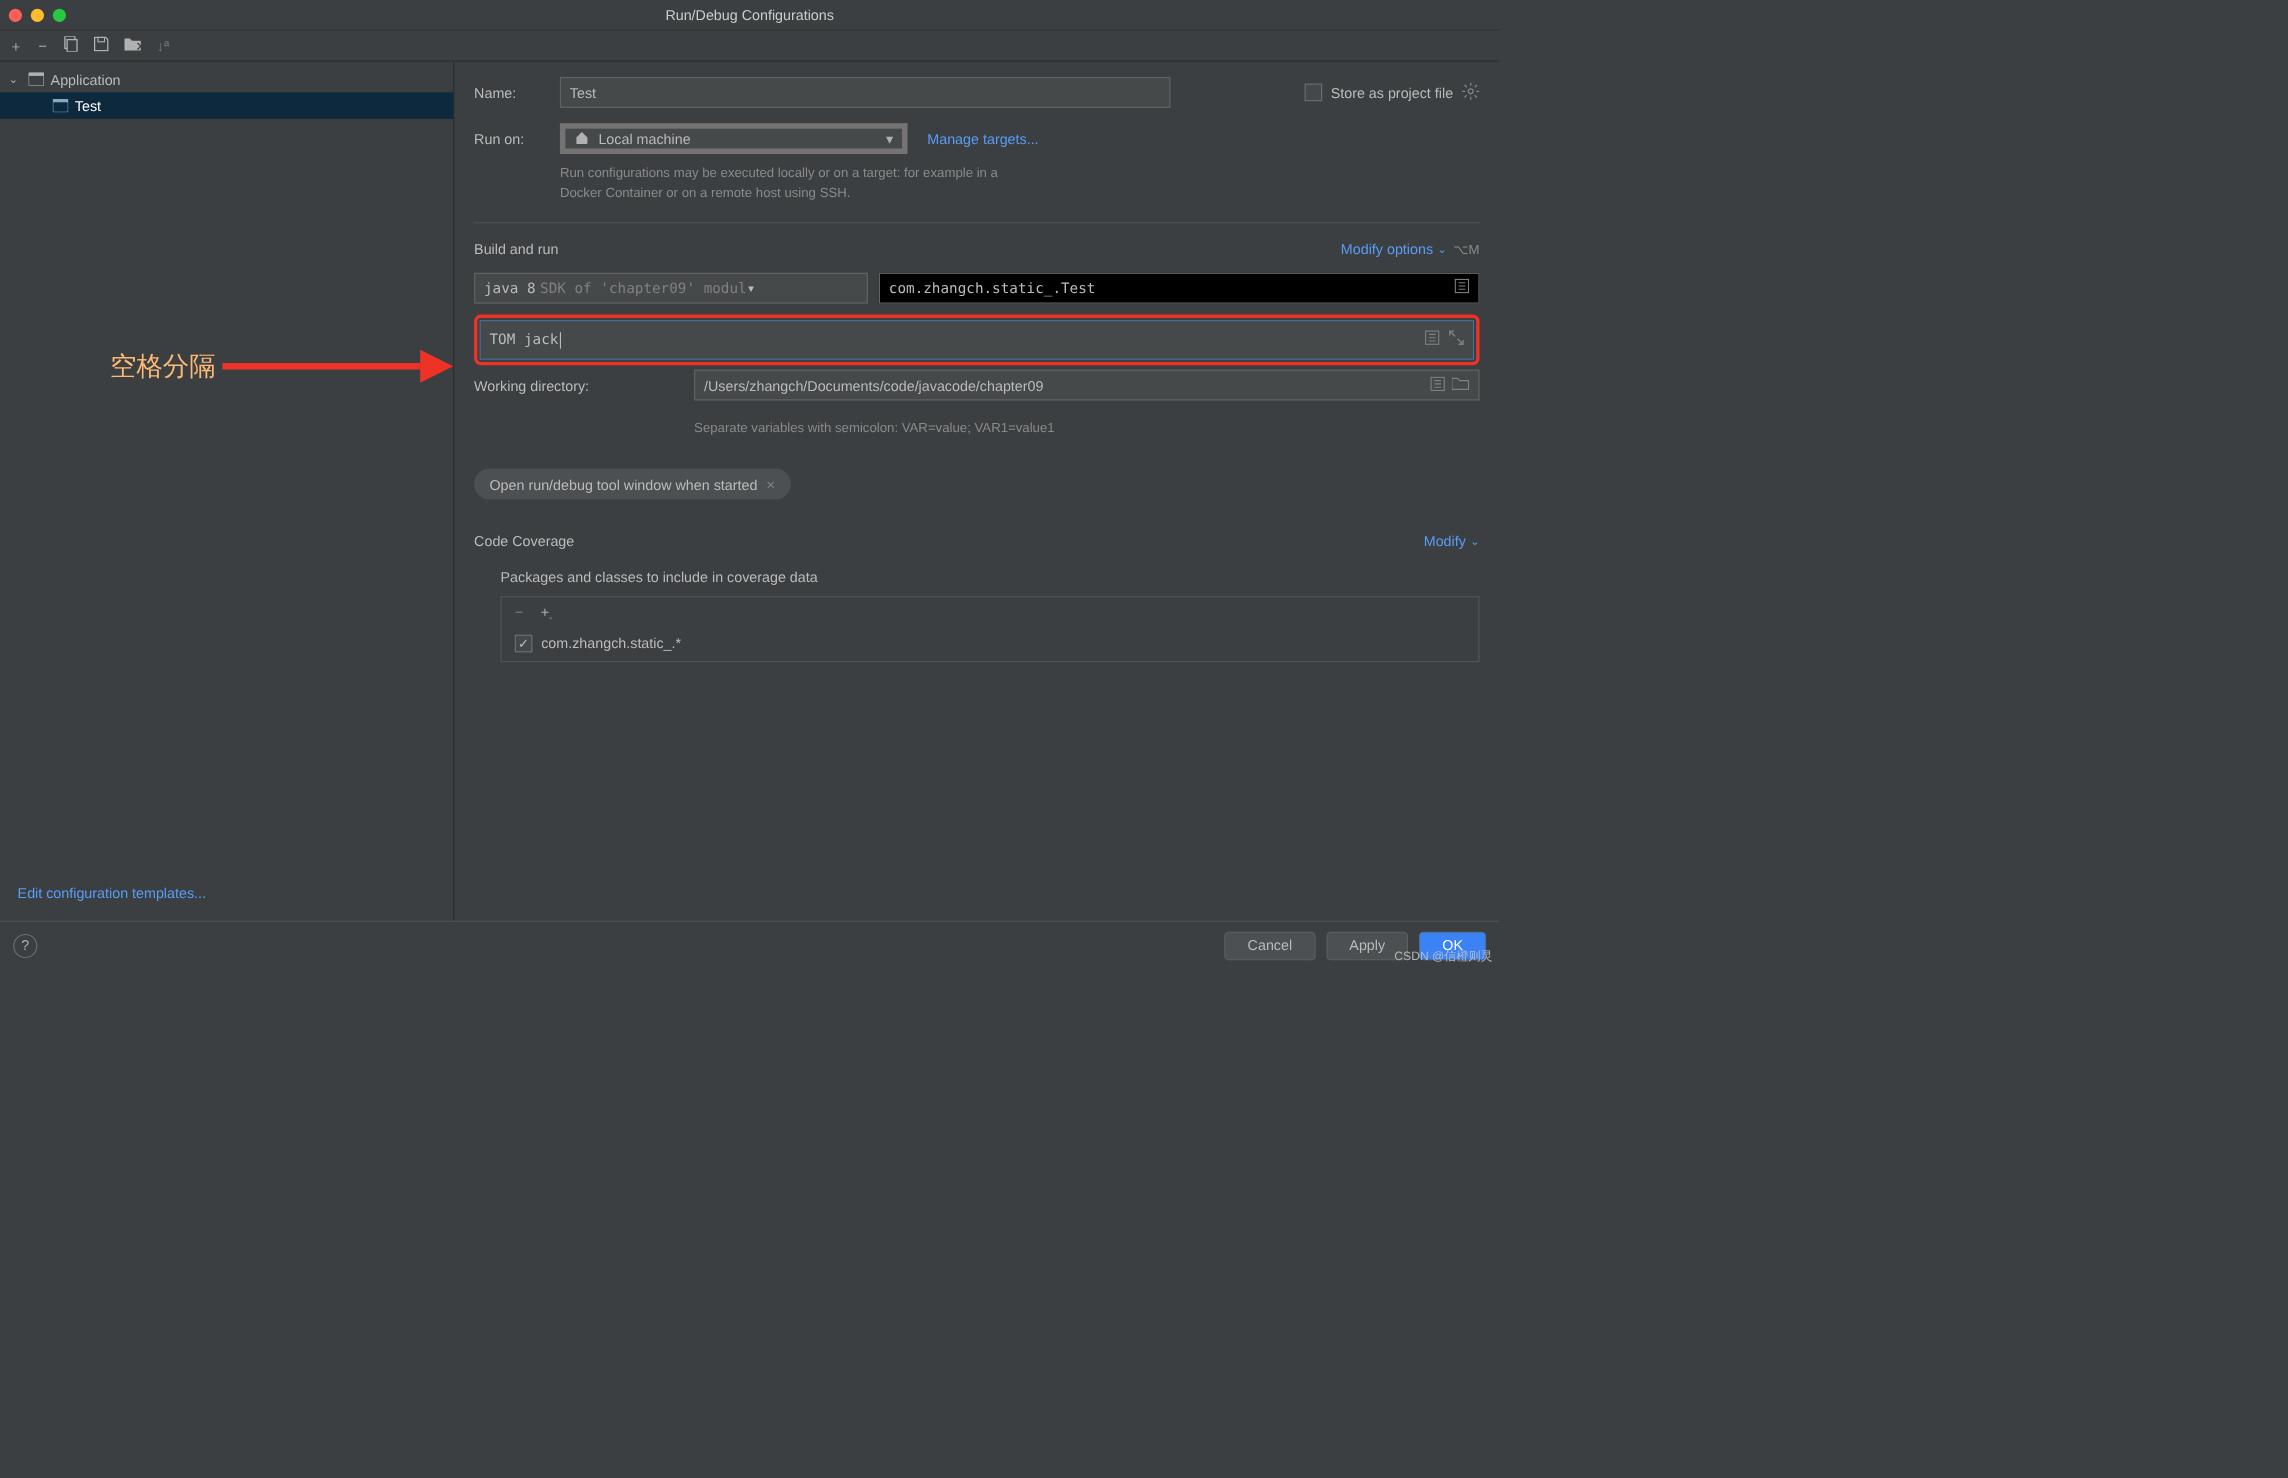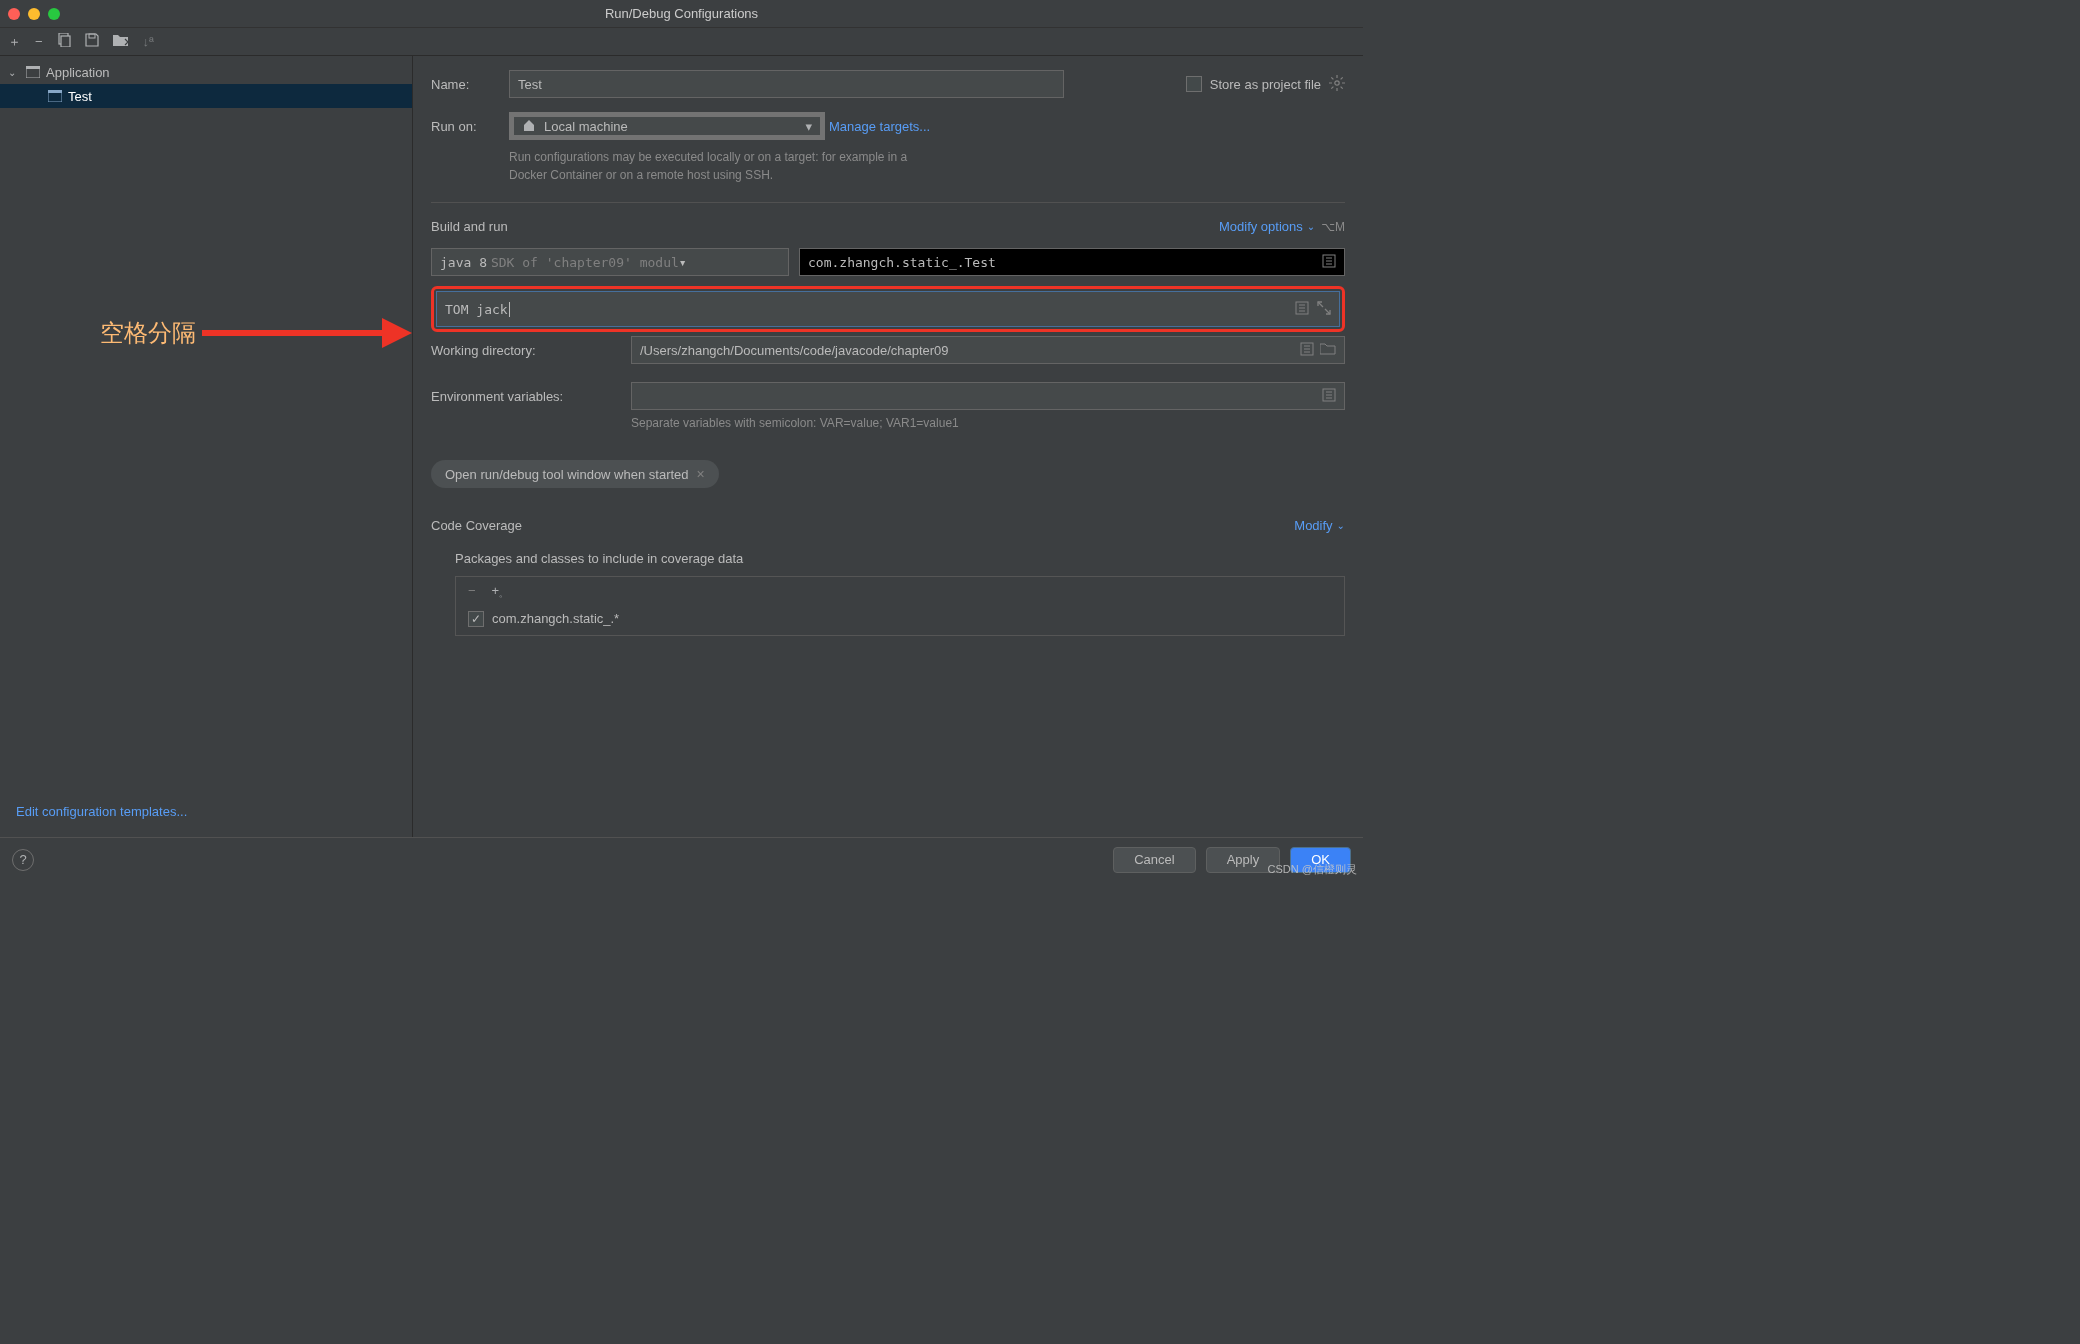--- a/index.html
+++ b/index.html
@@ -398,21 +398,21 @@
 
     <div class="row">
       <div class="label">Run on:</div>
       <div class="combo">
         <span><svg width="14" height="14" viewBox="0 0 14 14">
               <path d="M2 7l5-5 5 5v6H2z" fill="#afb1b3"></path>
             </svg></span>
         <span>Local machine</span>
         <span class="chev">▾</span>
       </div>
-      <span class="link" style="margin-left:4px">Manage targets...</span>
+      <span class="link" style="margin-left:18px">Manage targets...</span>
     </div>
     <div class="hint" style="max-width:430px">Run configurations may be executed locally or on a target: for example in a Docker Container or on a remote host using SSH.</div>
 
     <div class="sep"></div>
 
     <div class="section-title">
       <span>Build and run</span>
       <span class="modify-link">
         <span>Modify options</span>
         <span style="font-size:10px">⌄</span>
@@ -462,31 +462,20 @@
               <line x1="4" y1="4" x2="10" y2="4" stroke="#808080"></line>
               <line x1="4" y1="7" x2="10" y2="7" stroke="#808080"></line>
               <line x1="4" y1="10" x2="10" y2="10" stroke="#808080"></line>
             </svg></span>
         <span class="field-icon" style="right:8px"><svg width="16" height="12">
               <path d="M0 1h5l2 2h8v8H0z" fill="none" stroke="#808080"></path>
             </svg></span>
       </div>
     </div>
 
-    <div class="env-row">
-      <div class="wd-label">Environment variables:</div>
-      <div class="wd-input">
-        <span class="field-icon" style="right:8px"><svg width="14" height="14">
-              <rect x="1" y="1" width="12" height="12" fill="none" stroke="#808080"></rect>
-              <line x1="4" y1="4" x2="10" y2="4" stroke="#808080"></line>
-              <line x1="4" y1="7" x2="10" y2="7" stroke="#808080"></line>
-              <line x1="4" y1="10" x2="10" y2="10" stroke="#808080"></line>
-            </svg></span>
-      </div>
-    </div>
     <div class="env-hint">Separate variables with semicolon: VAR=value; VAR1=value1</div>
 
     <div class="pill">
       <span>Open run/debug tool window when started</span>
       <span class="pill-x">×</span>
     </div>
 
     <div class="cov-title">
       <span>Code Coverage</span>
       <span class="modify-link">

